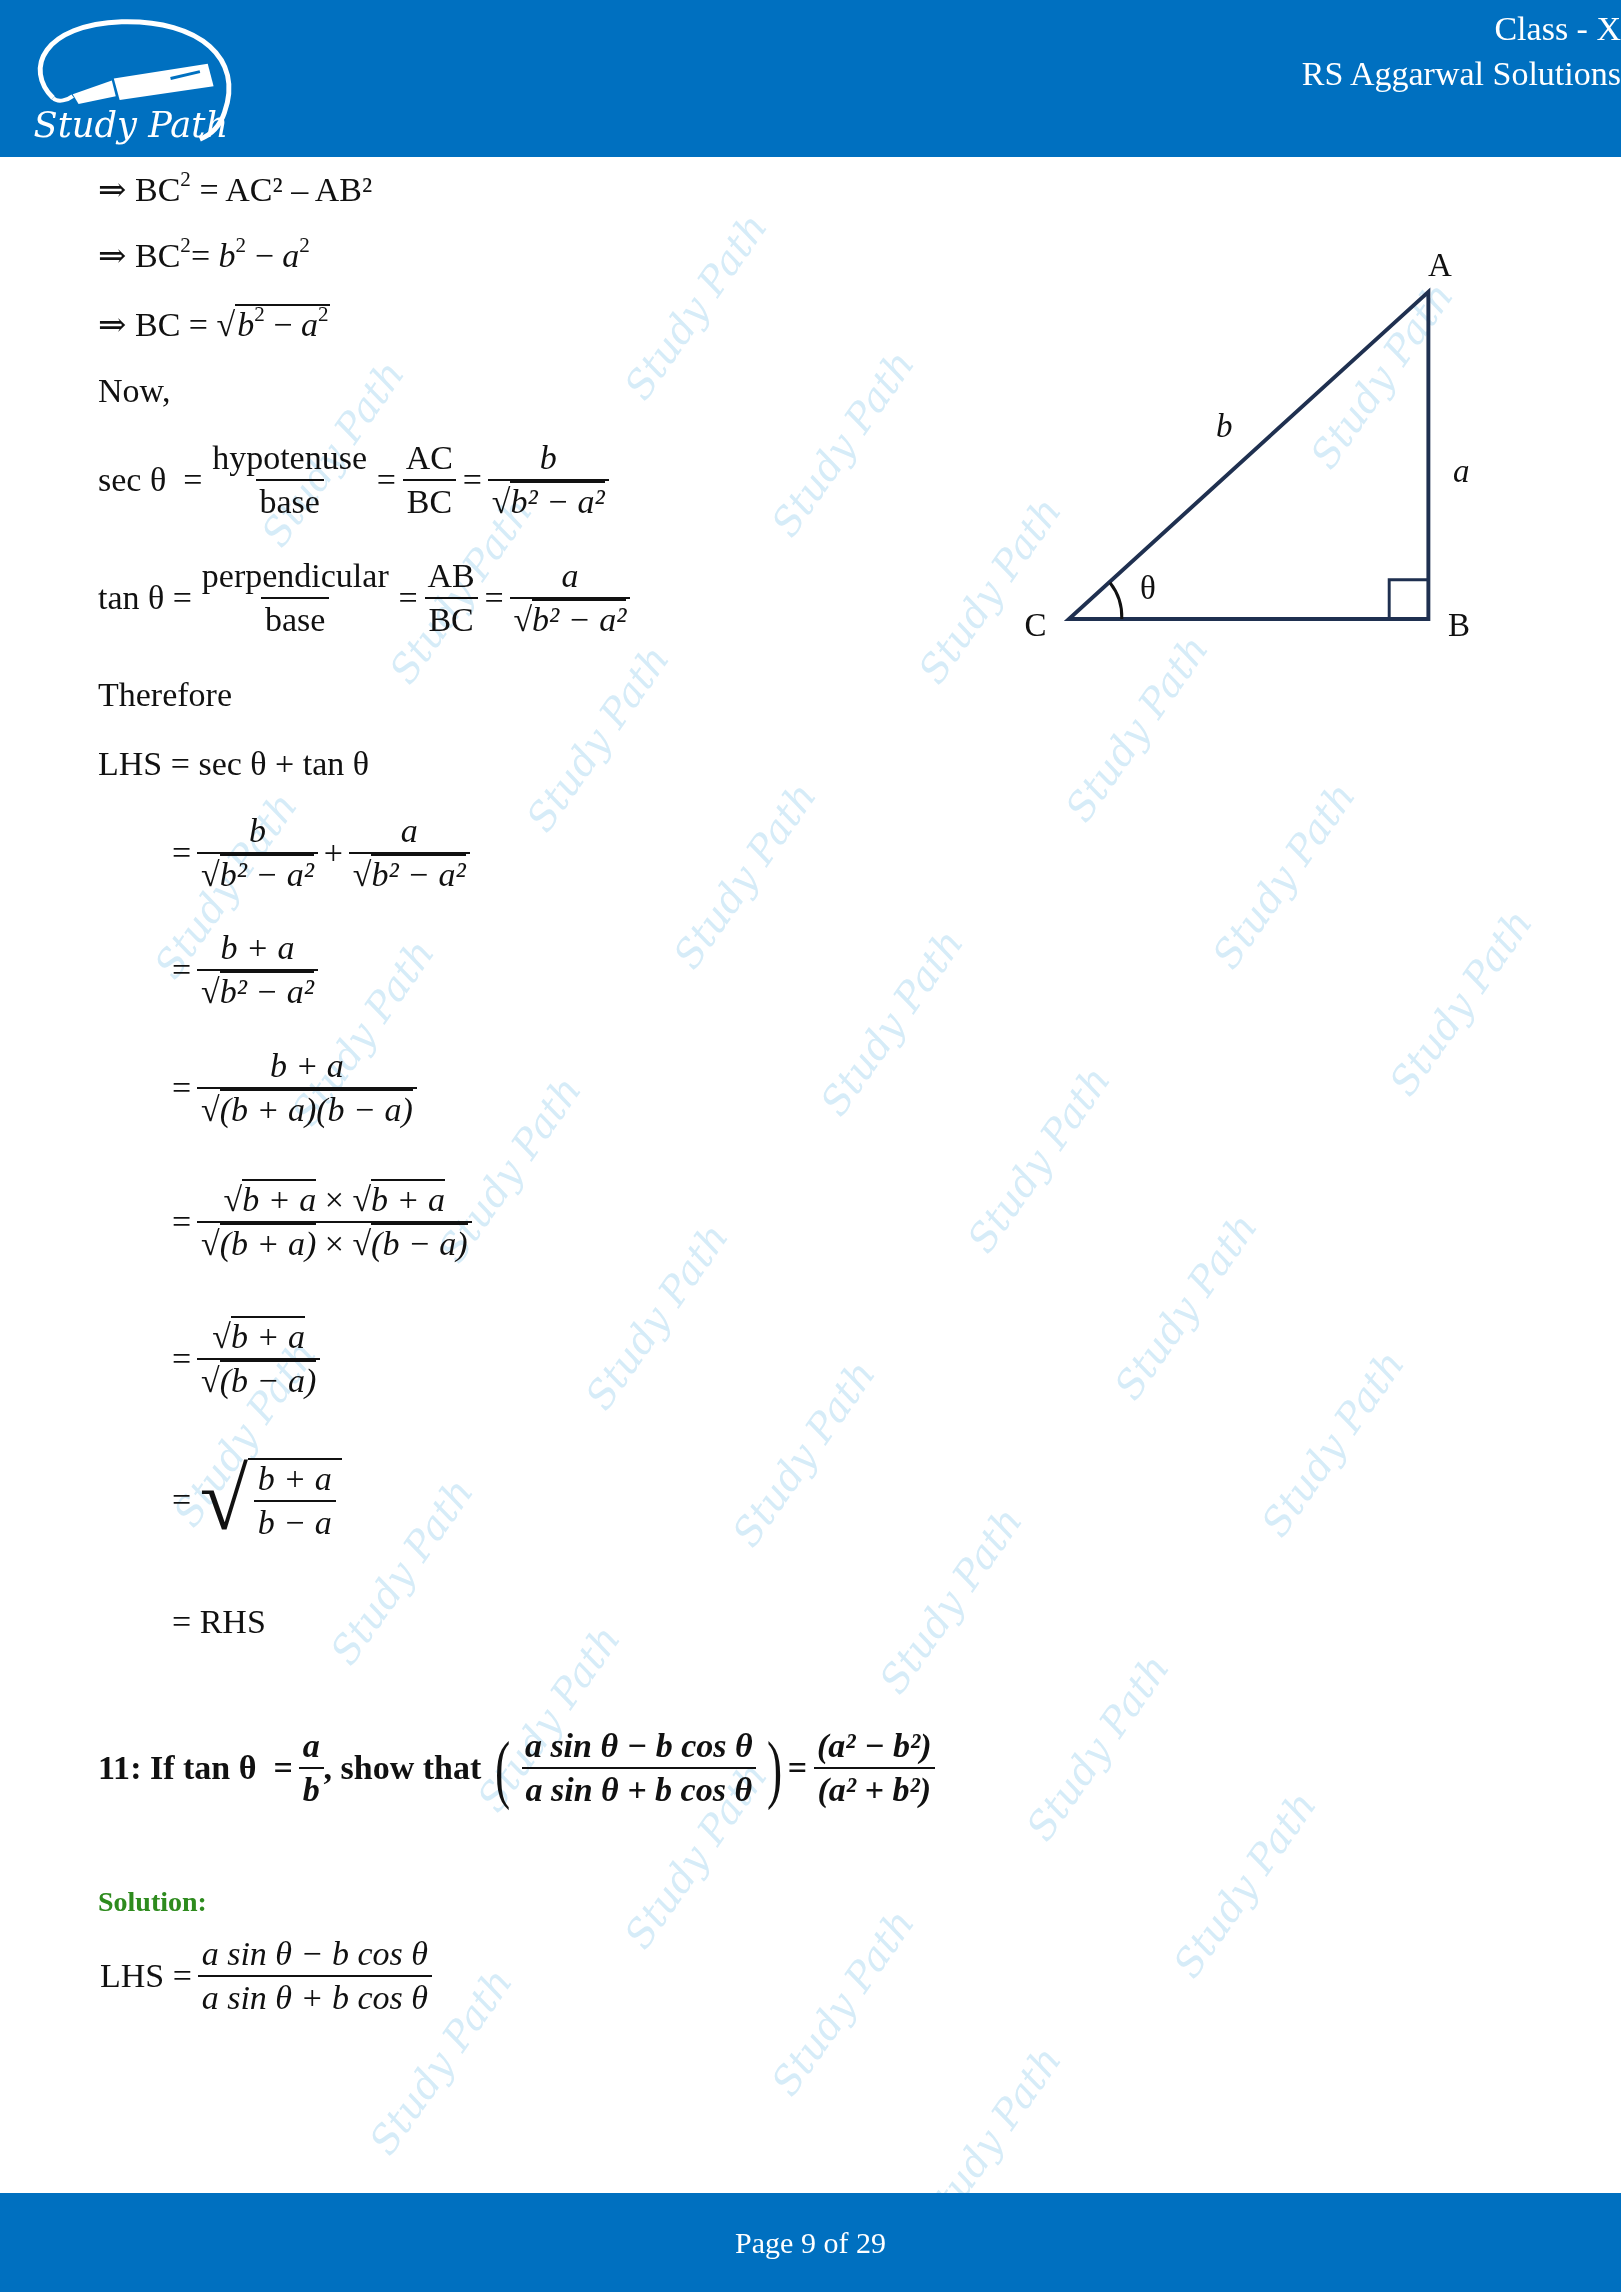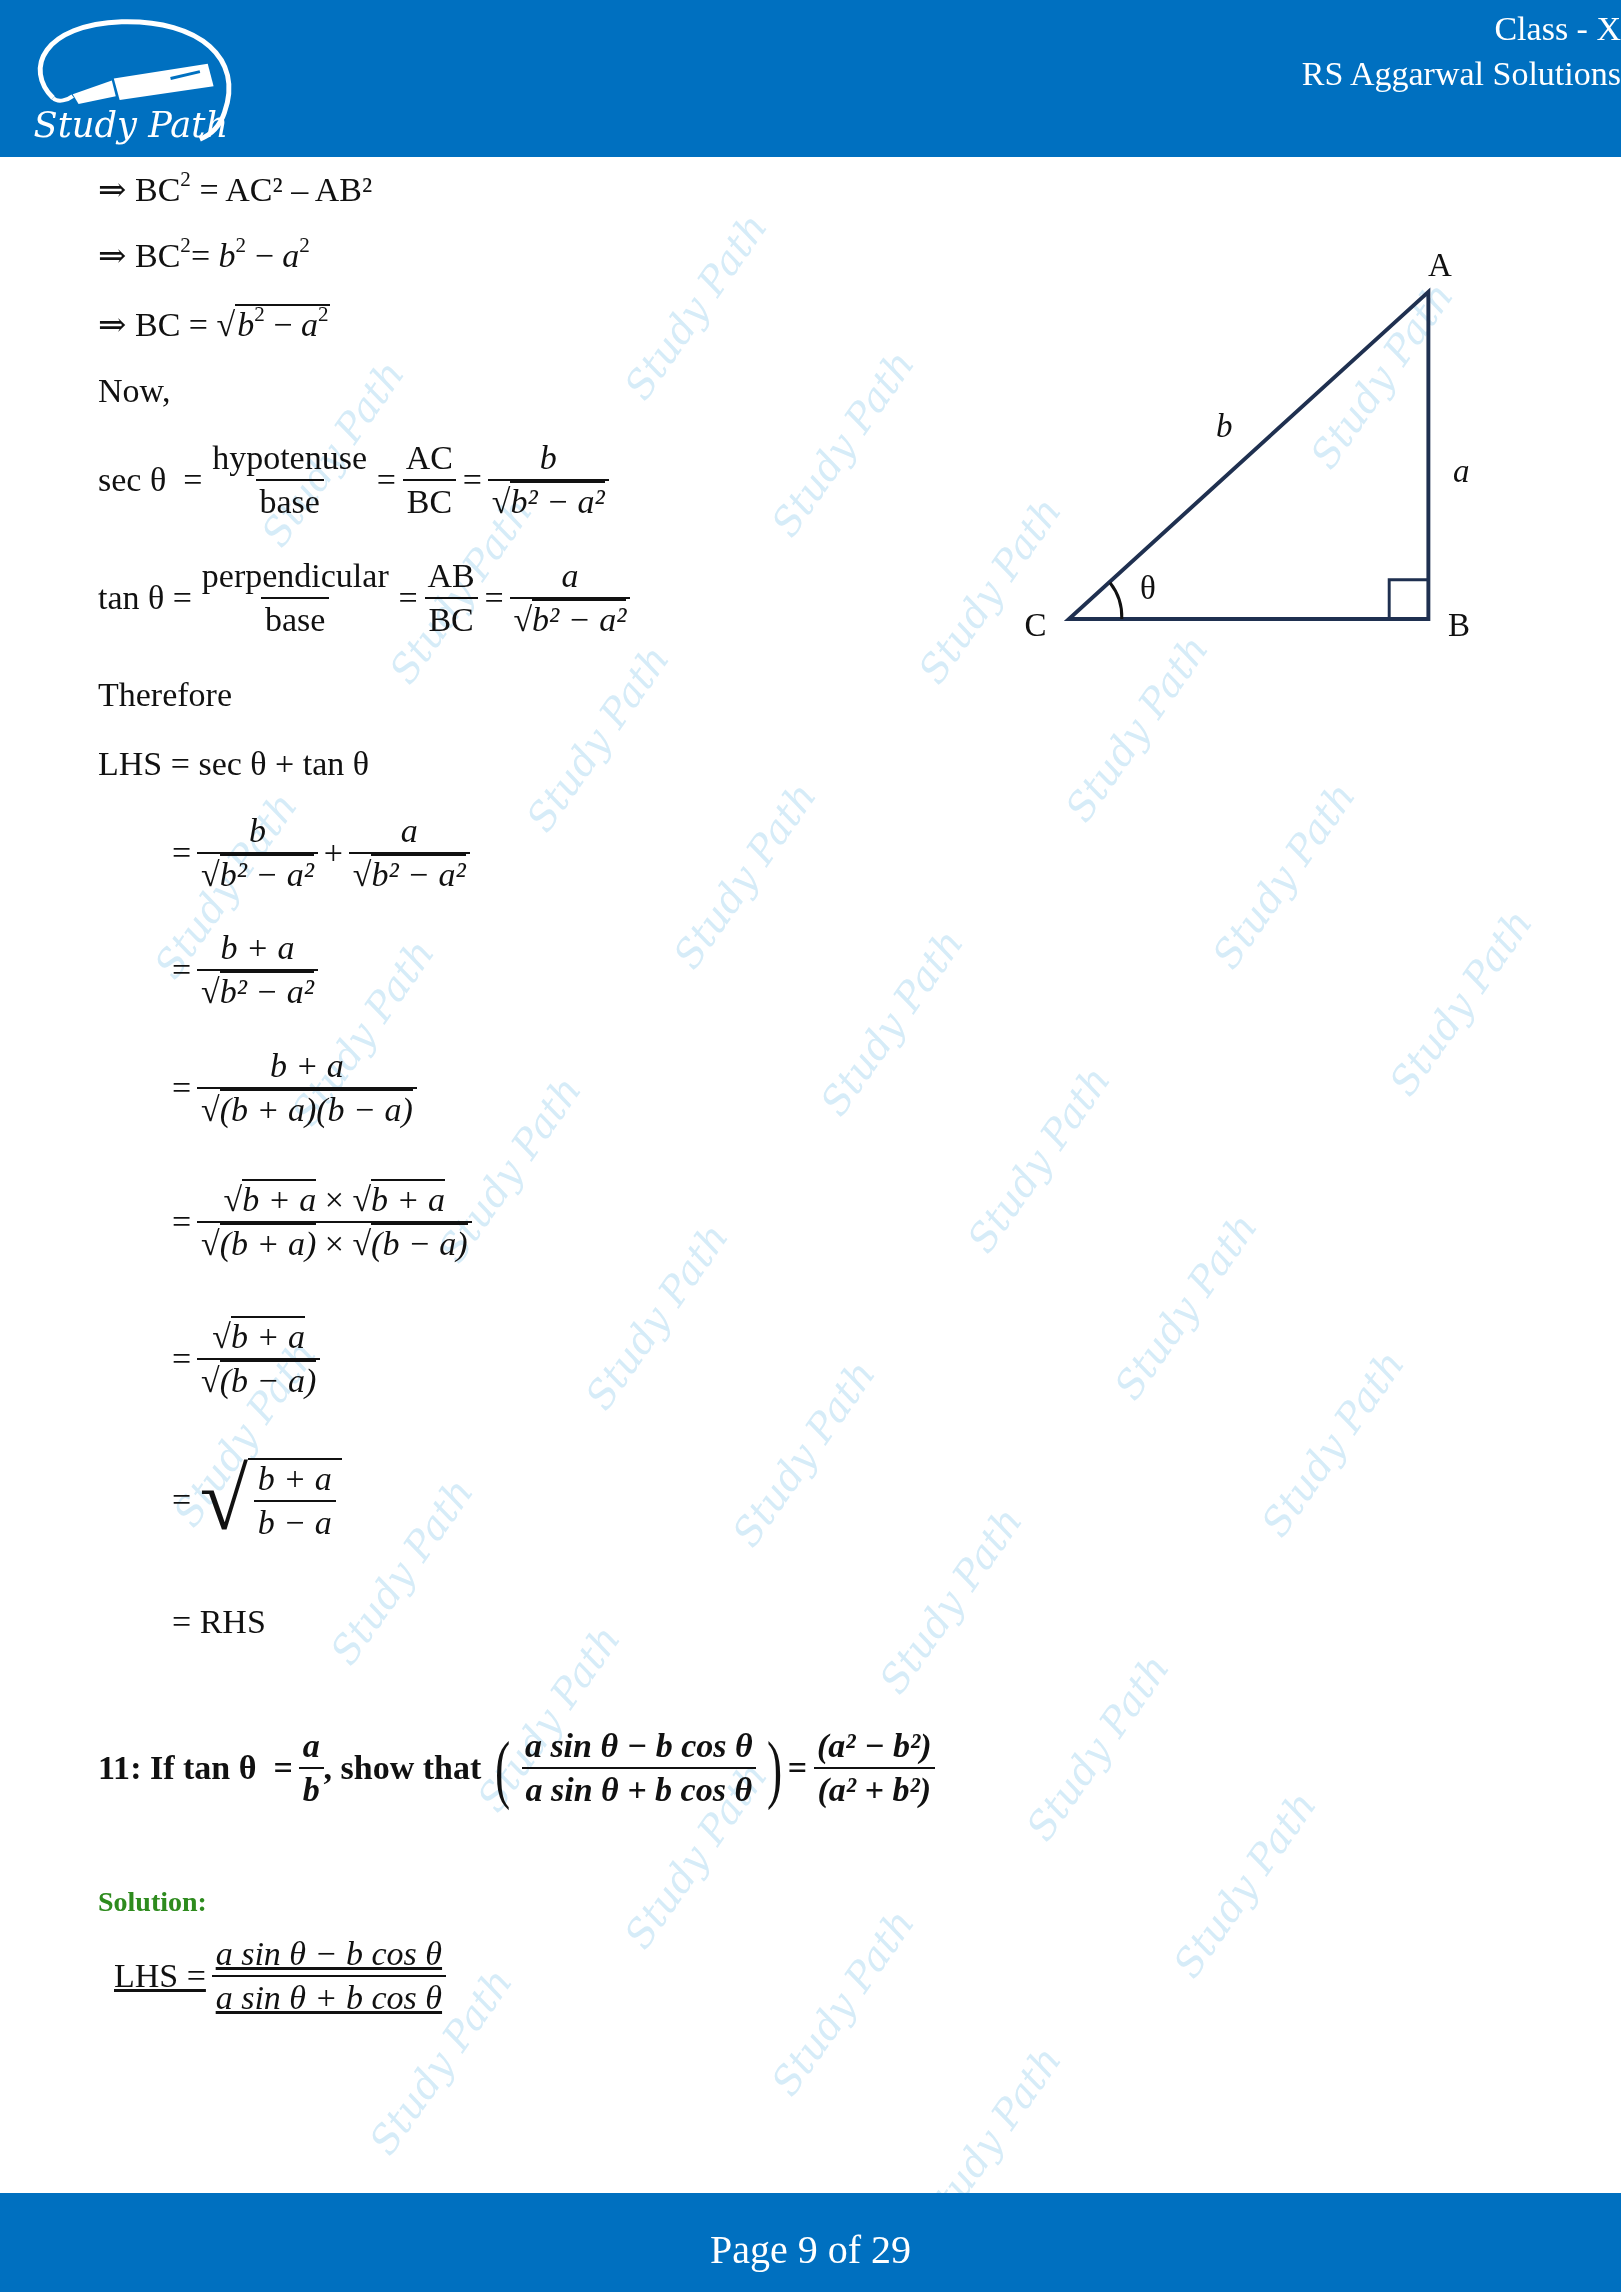--- a/index.html
+++ b/index.html
@@ -3,21 +3,21 @@
 <meta charset="utf-8">
 <style>
   html, body { margin:0; padding:0; }
   body { width:1621px; height:2293px; position:relative; background:#ffffff; overflow:hidden;
          font-family:"Liberation Serif","DejaVu Serif",serif; color:#111; }
   .header { position:absolute; left:0; top:0; width:1621px; height:157px; background:#0070C0; }
   .header-line { position:absolute; left:0; width:1621px; text-align:right; color:#fff;
                  font-family:"Liberation Serif",serif; font-size:34px; }
   .logo { position:absolute; left:13.7px; top:9.8px; width:227px; height:139px; }
   .footer { position:absolute; left:0; top:2193px; width:1621px; height:100px; background:#0070C0; }
-  .footer-text { position:absolute; left:0; top:33px; width:1621px; text-align:center; color:#fff; font-size:40px; }
+  .footer-text { position:absolute; left:0; top:33px; width:1621px; text-align:center; color:#fff; font-size:30px; }
   .wm { position:absolute; color:#d6ecf8; font-family:"DejaVu Serif",serif; font-style:italic;
         font-size:39px; transform:rotate(-55deg); white-space:nowrap; pointer-events:none; }
   .line { position:absolute; font-size:34px; white-space:nowrap; }
   .it { font-style:italic; }
   .frac { display:inline-flex; flex-direction:column; align-items:center; vertical-align:middle; margin:0 5.9px; }
   .frac .num { padding:0 3.9px 2px; }
   .frac .den { border-top:2.9px solid #111; padding:2px 3.9px 0; }
   .sqrt { display:inline-block; }
   .sqrt .rad { border-top:2.5px solid #111; padding:0 2px; }
   .math { display:flex; align-items:center; }
@@ -204,21 +204,21 @@
       <span class="num it">a sin θ − b cos θ</span>
       <span class="den it">a sin θ + b cos θ</span>
     </span><span class="paren">)</span> =
   <span class="frac">
       <span class="num it">(a² − b²)</span>
       <span class="den it">(a² + b²)</span>
     </span>
 </div>
 
 <div class="line green" style="left:98px;top:1886px;font-size:28px;">Solution:</div>
-<div class="line math" style="left:114px;top:1935px;text-decoration:underline;">
+<div class="line math" style="left:100px;top:1935px;">
   <span>LHS =</span>
   <span class="frac">
       <span class="num it">a sin θ − b cos θ</span>
       <span class="den it">a sin θ + b cos θ</span>
     </span>
 </div>
 
 <div class="footer">
   <div class="footer-text">Page 9 of 29</div>
 </div>

